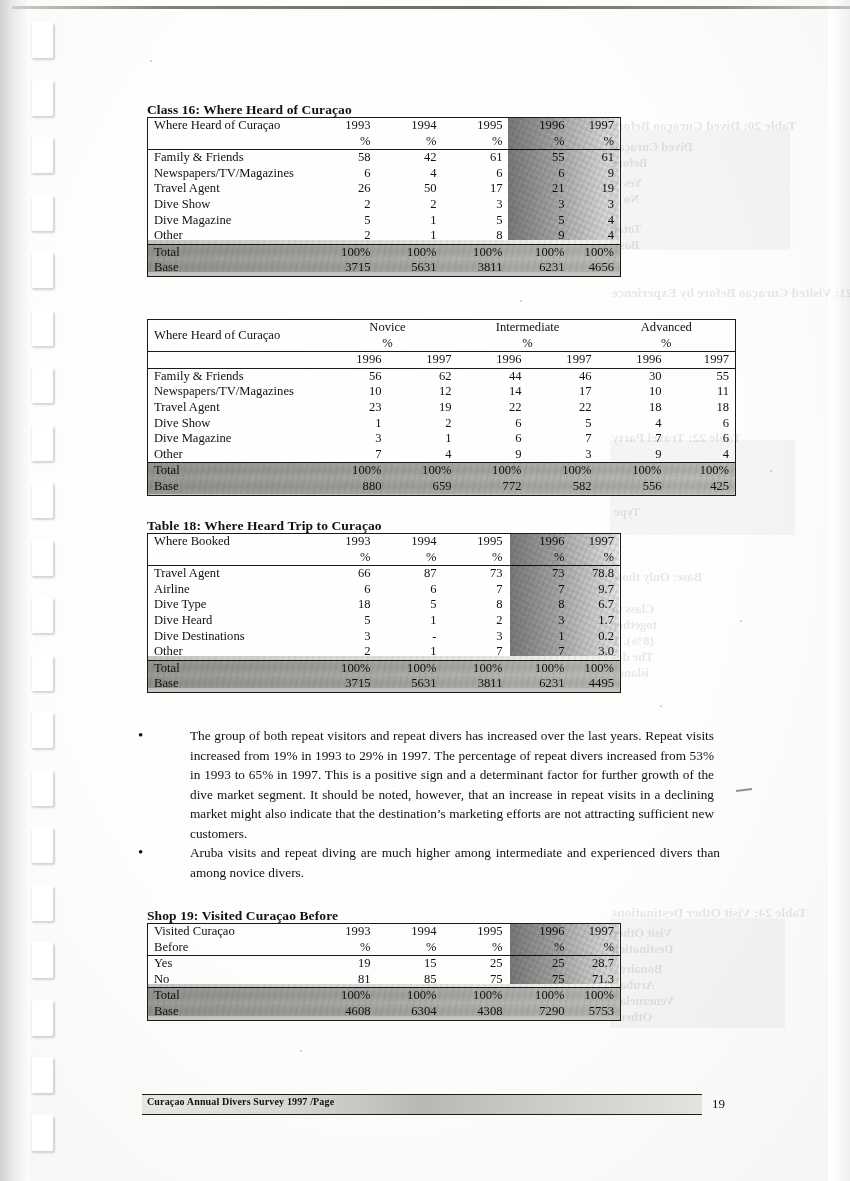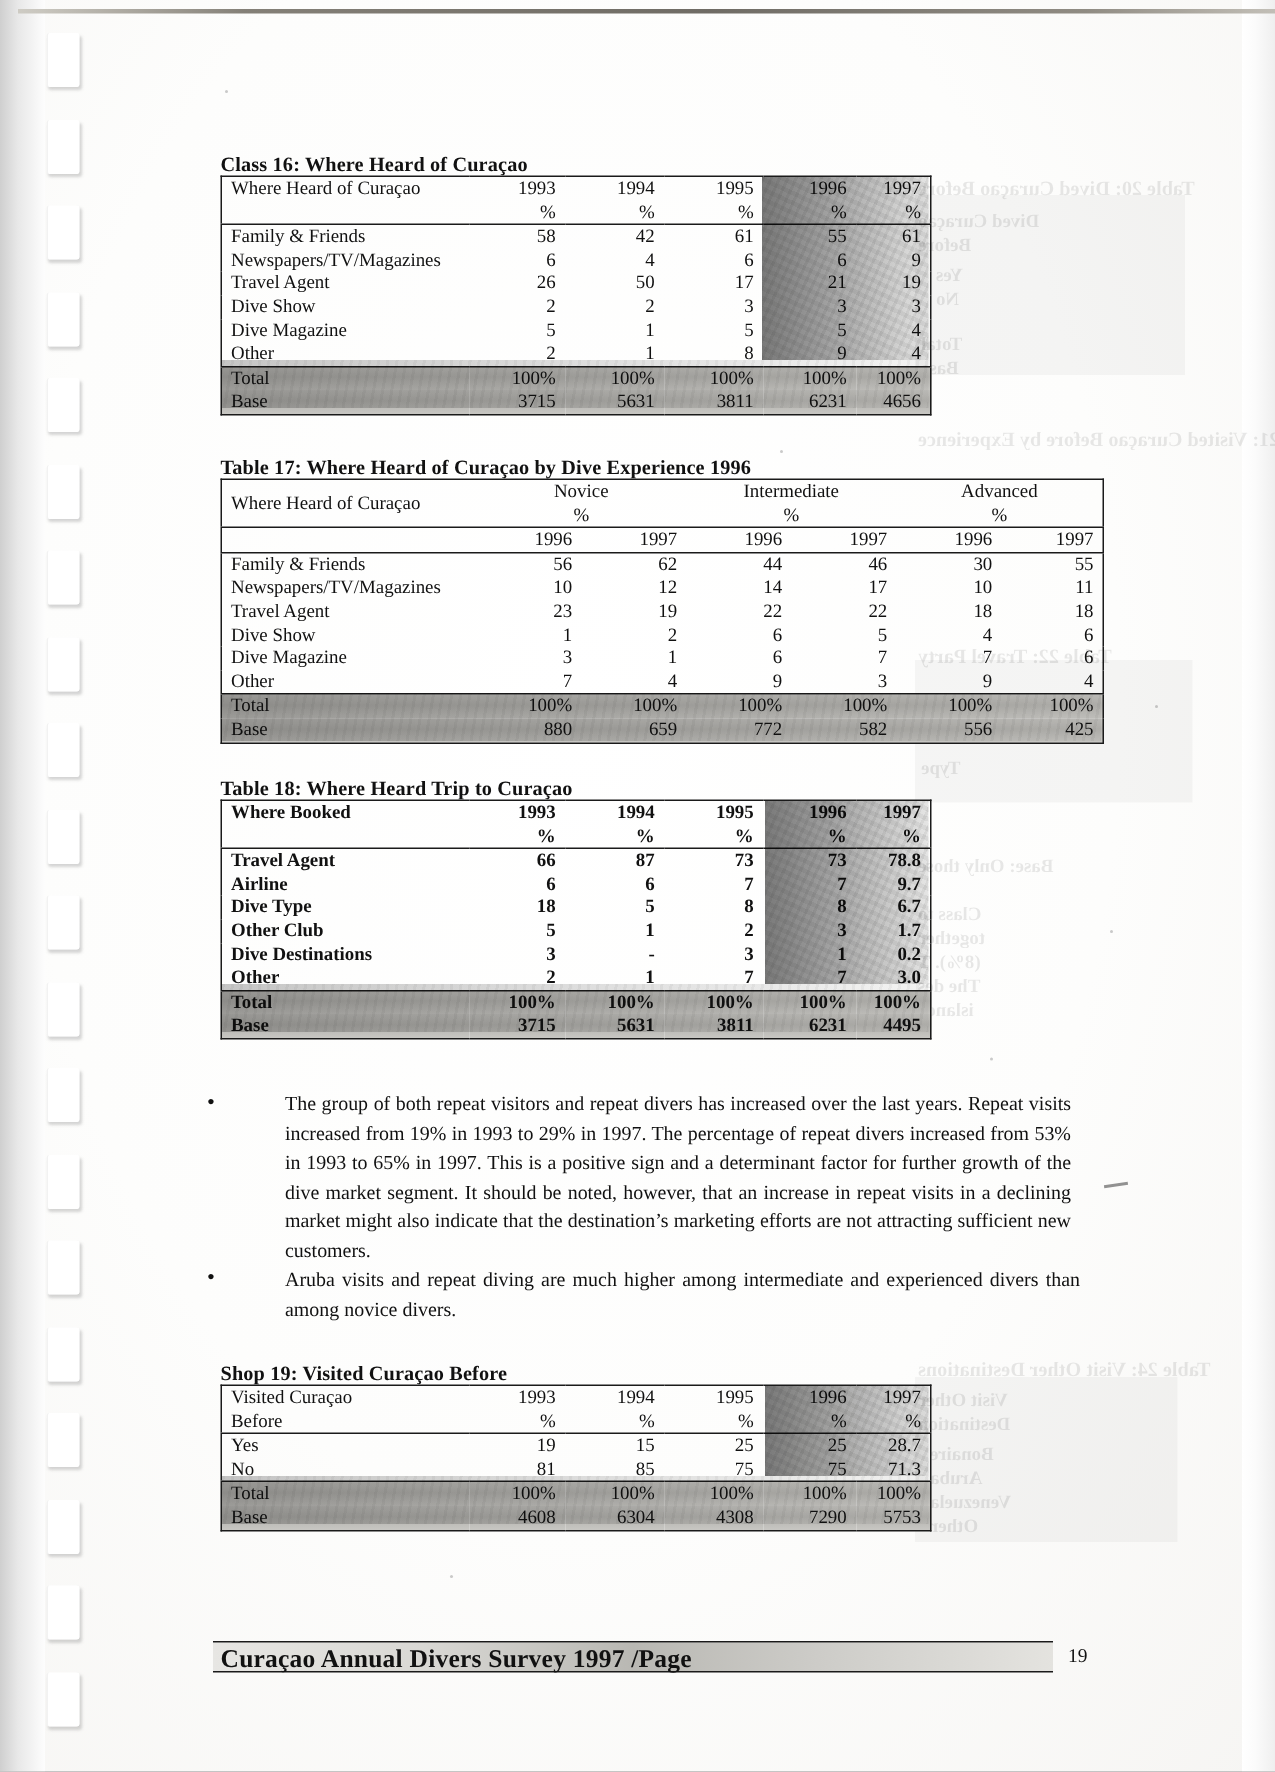--- a/index.html
+++ b/index.html
@@ -160,21 +160,21 @@
     position: absolute;
     left: 142px; top: 1094px;
     width: 560px; height: 19px;
     border-top: 1.8px solid #1a1a1a;
     border-bottom: 1.8px solid #1a1a1a;
     background: linear-gradient(90deg,#e7e6e3 0%, #d9d8d4 25%, #b9b8b3 50%, #cdccc8 72%, #e4e3df 100%);
   }
   .footer-text {
     position: absolute;
     left: 147px; top: 1096px;
-    font-size: 17px;
+    font-size: 10px;
     font-weight: bold;
     letter-spacing: .15px;
     white-space: nowrap;
   }
   .page-number {
     position: absolute;
     left: 712px; top: 1096px;
     font-size: 13px;
   }
   .pen-mark {
@@ -346,21 +346,20 @@
           <td class="num">5631</td>
           <td class="num">3811</td>
           <td class="num">6231</td>
           <td class="num">4656</td>
         </tr>
       </tbody>
     </table>
     <div class="smudge" style="left:508px; top:118px; width:111px; height:122px;"></div>
     <div class="smudge-light" style="left:148px; top:240px; width:471px; height:32px;"></div>
 
-    <div class="table-title" style="left:147px; top:304px;">Table 17:  Where Heard of Curaçao by Dive Experience 1996</div>
 
     <table class="doc outer-box" id="t17" style="left:147px; top:319px; width:588px;">
       <colgroup>
         <col style="width:170px">
           <col style="width:70px">
           <col style="width:70px">
         <col style="width:70px">
           <col style="width:70px">
           <col style="width:70px">
           <col style="width:68px">
@@ -457,21 +456,21 @@
           <td class="num">582</td>
           <td class="num">556</td>
           <td class="num">425</td>
         </tr>
       </tbody>
     </table>
     <div class="smudge-light" style="left:148px; top:462px; width:586px; height:32px;"></div>
 
     <div class="table-title" style="left:147px; top:518px;">Table 18:  Where Heard Trip to Curaçao</div>
 
-    <table class="doc outer-box" id="t18" style="left:147px; top:533px; width:473px;font-weight:bold;">
+    <table class="doc outer-box" id="t18" style="left:147px; top:533px; width:473px;">
       <colgroup>
         <col style="width:165px">
           <col style="width:64px">
           <col style="width:66px">
         <col style="width:66px">
           <col style="width:62px">
           <col style="width:50px">
       </colgroup>
       <tbody>
         <tr>
@@ -508,21 +507,21 @@
         </tr>
         <tr>
           <td class="lab">Dive Type</td>
           <td class="num">18</td>
           <td class="num">5</td>
           <td class="num">8</td>
           <td class="num">8</td>
           <td class="num">6.7</td>
         </tr>
         <tr>
-          <td class="lab">Other Club</td>
+          <td class="lab">Dive Heard</td>
           <td class="num">5</td>
           <td class="num">1</td>
           <td class="num">2</td>
           <td class="num">3</td>
           <td class="num">1.7</td>
         </tr>
         <tr>
           <td class="lab">Dive Destinations</td>
           <td class="num">3</td>
           <td class="num">-</td>

